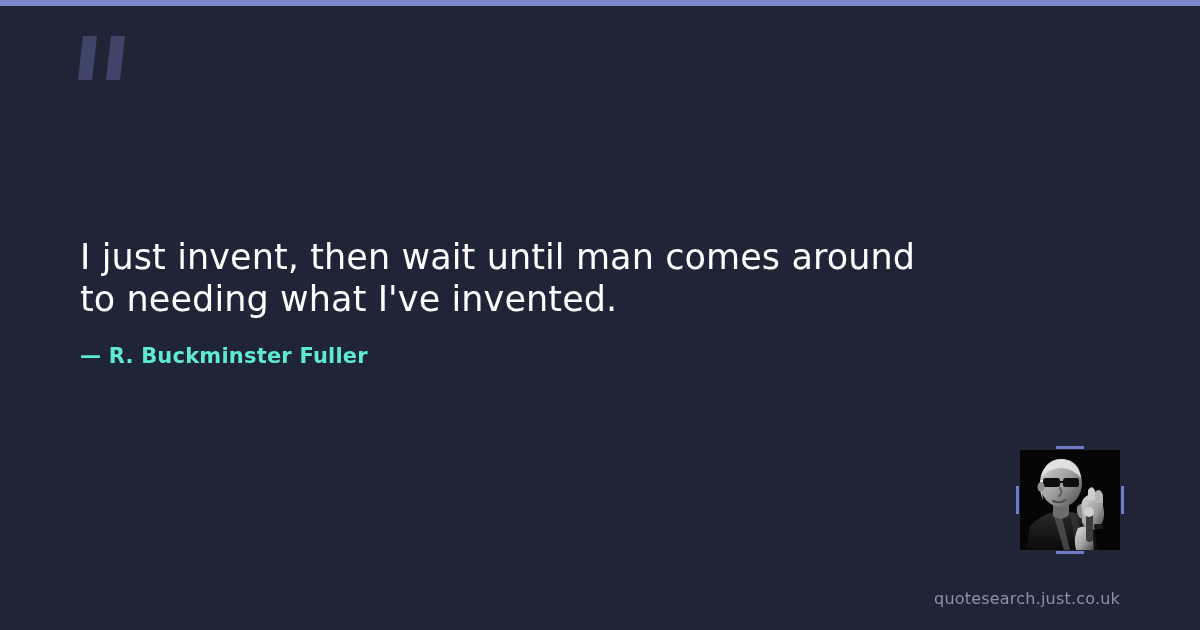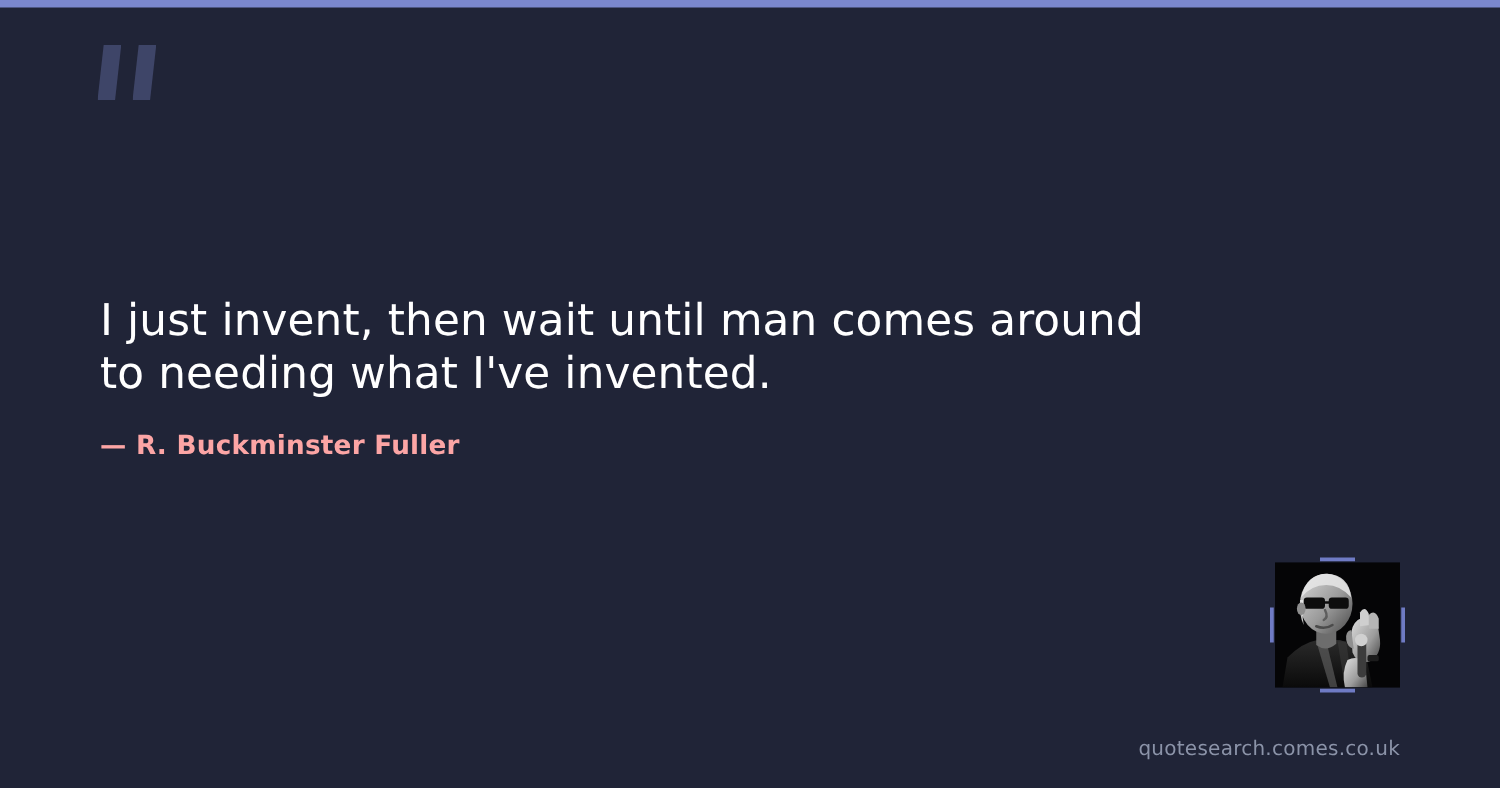--- a/index.html
+++ b/index.html
@@ -68,21 +68,21 @@
     font-weight: 400;
     letter-spacing: 0.1px;
     white-space: pre-line;
   }
 
   
   .attribution {
     position: absolute;
     left: 80px;
     top: 344px;
-    color: #fca5a5;
+    color: #5eead4;
     font-size: 21px;
     font-weight: bold;
     letter-spacing: 0.2px;
     text-align: center;
   }
 
   
   .portrait-wrap {
     position: absolute;
     left: 1020px;
@@ -195,15 +195,15 @@
 
         <rect x="74" y="74" width="9" height="5" rx="1.5" fill="#1c1c1c"></rect>
       </svg>
     </div>
     <span class="tick top"></span>
     <span class="tick bottom"></span>
     <span class="tick left"></span>
     <span class="tick right"></span>
   </div>
 
-  <div class="site-url">quotesearch.comes.co.uk</div>
+  <div class="site-url">quotesearch.just.co.uk</div>
 
 </div>
 
 </body></html>

